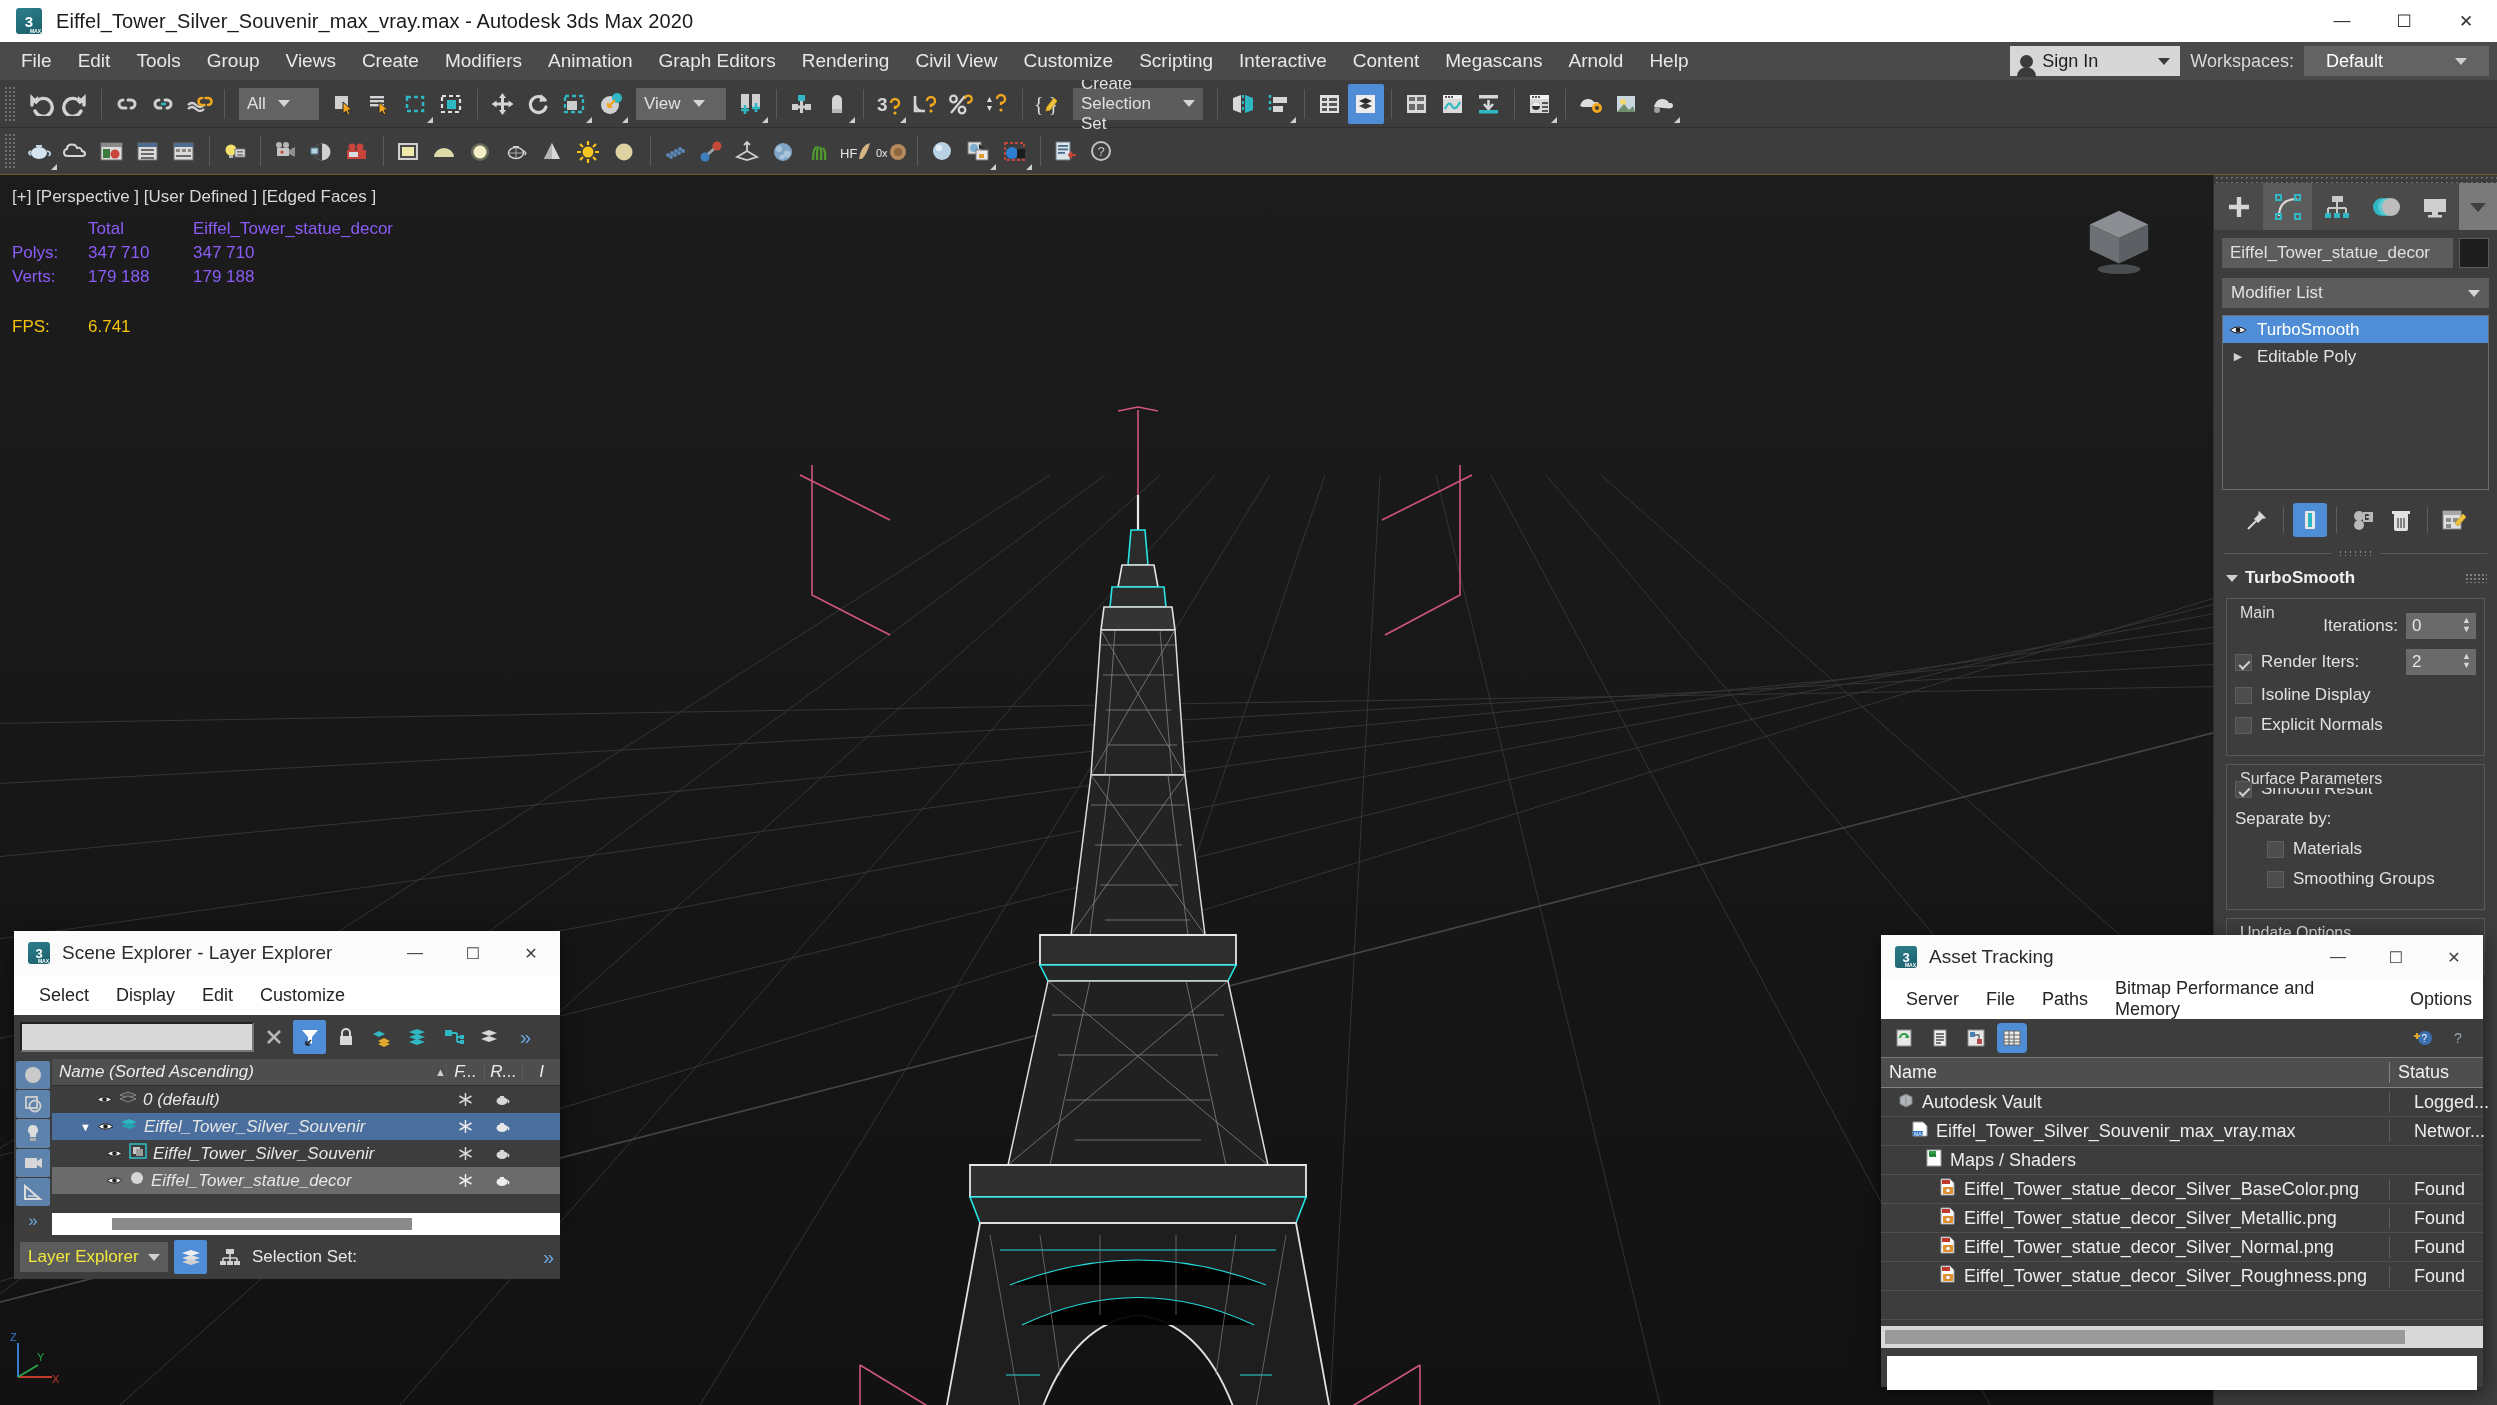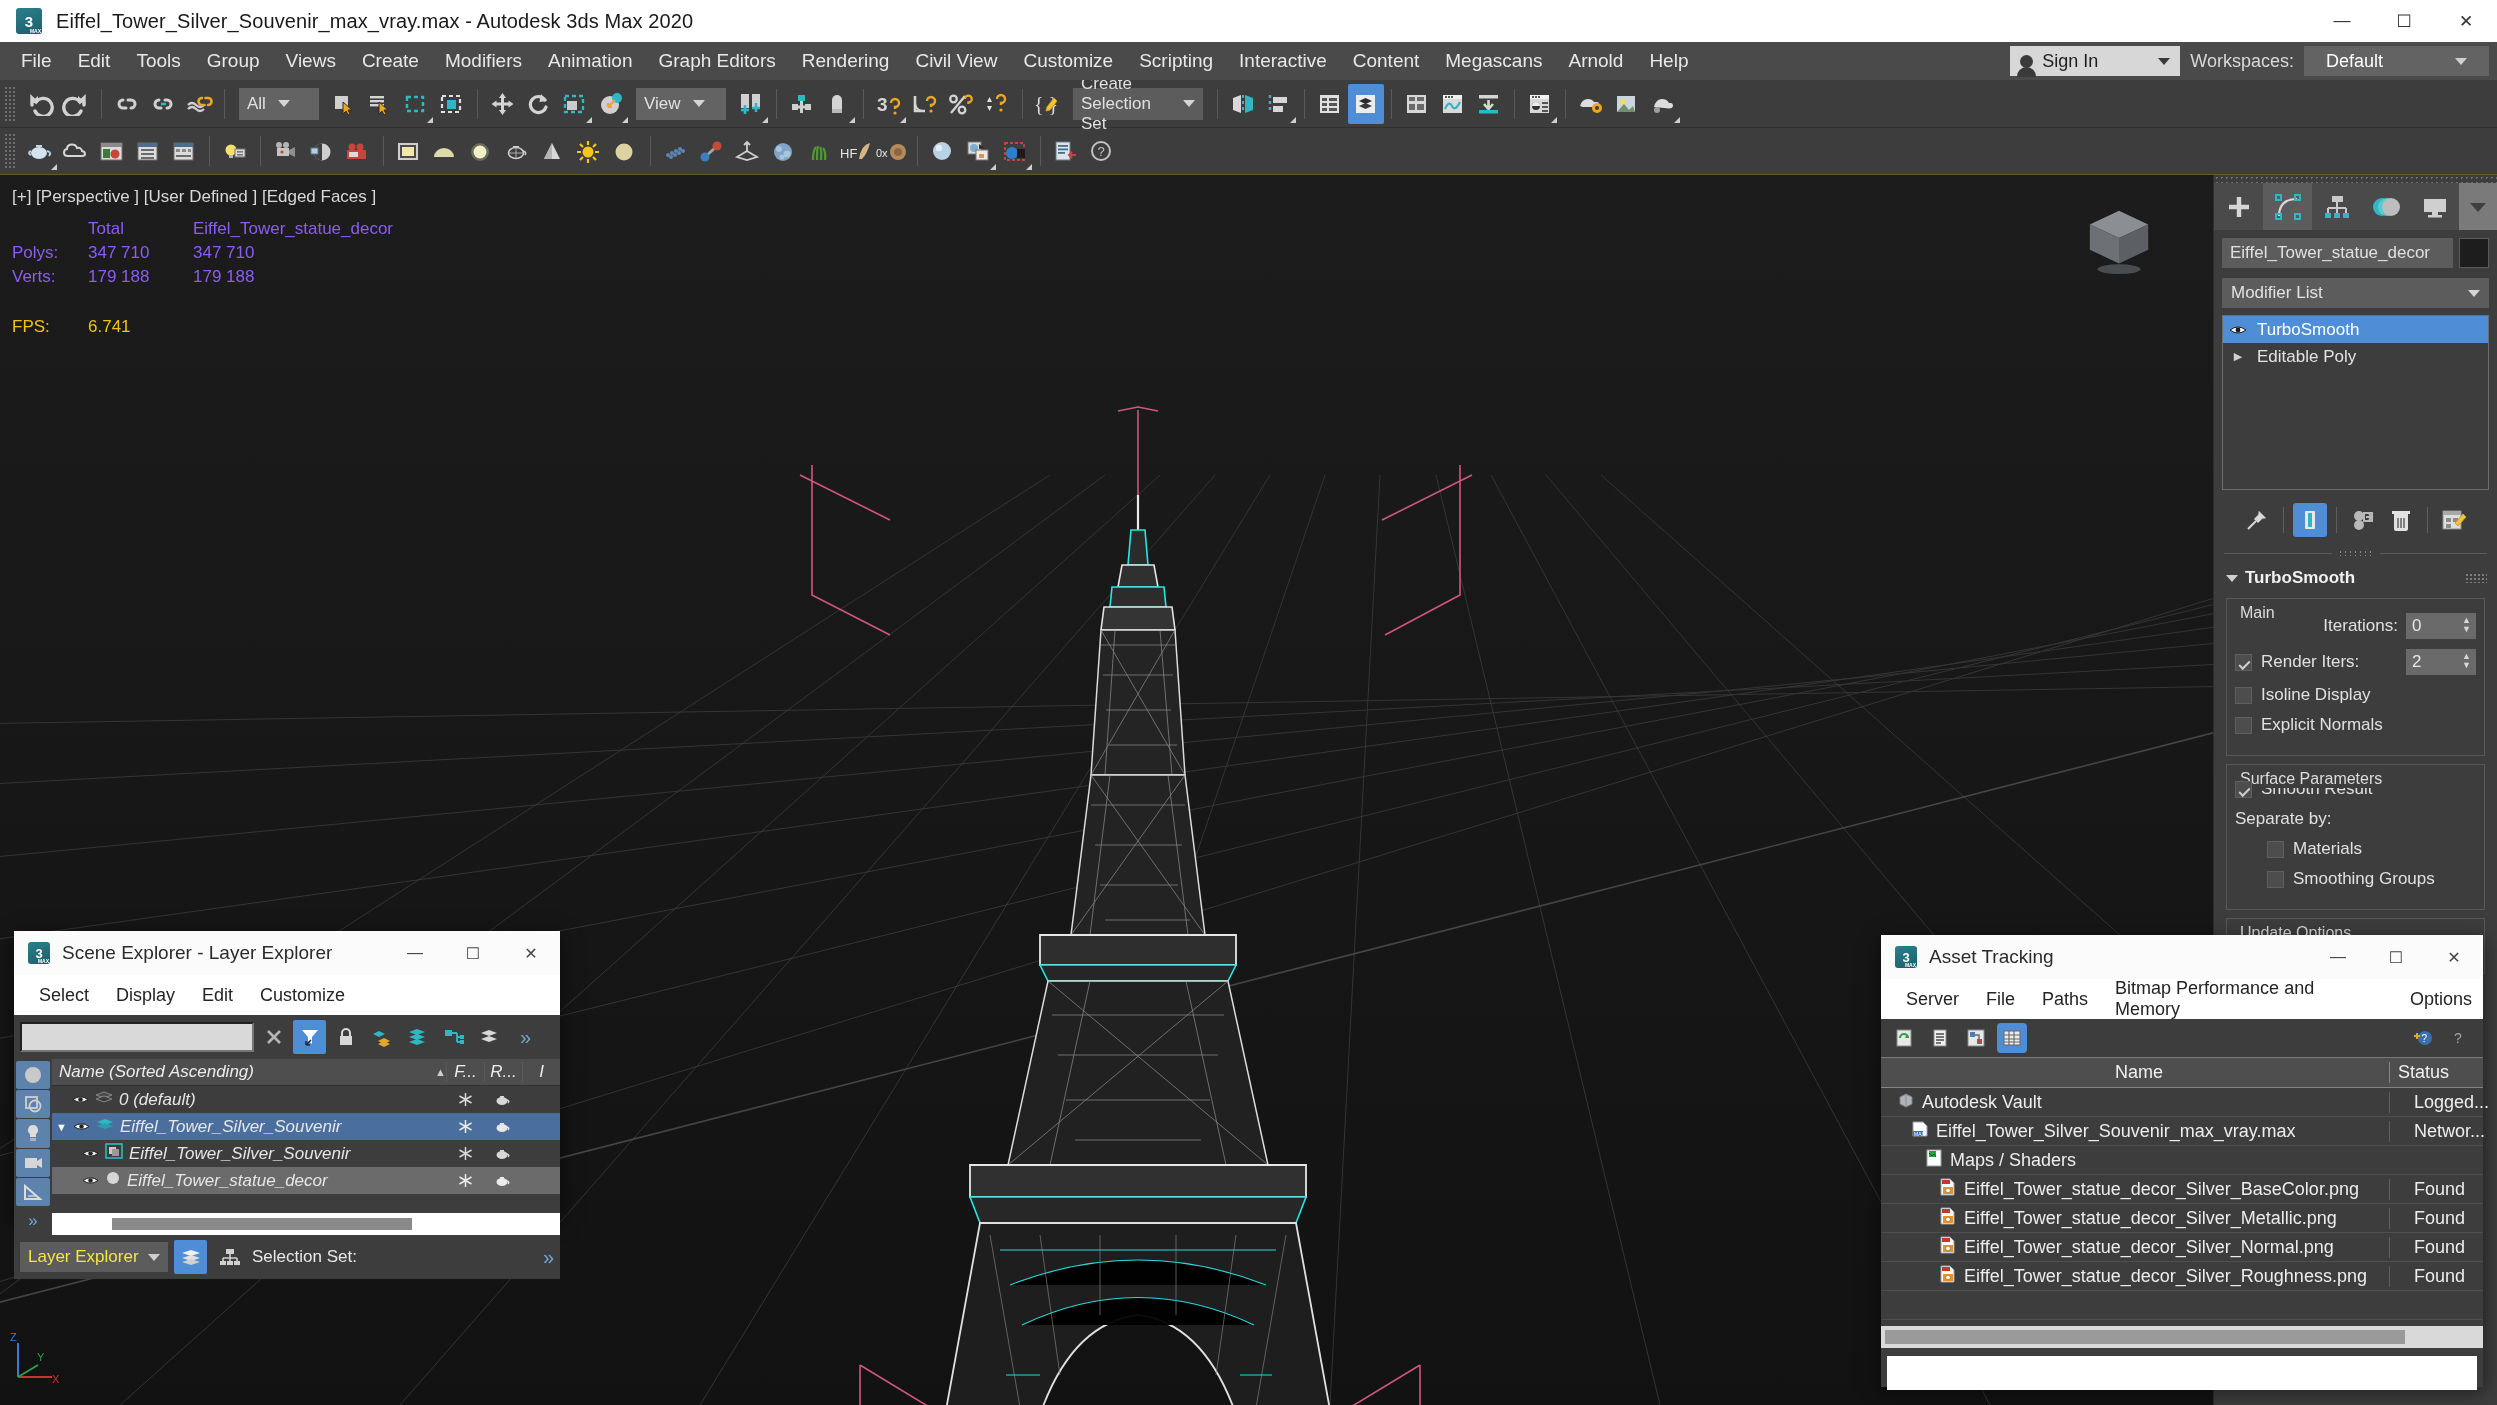--- a/index.html
+++ b/index.html
@@ -184,38 +184,38 @@
   .se-tb.on{background:#4f8ed6;}
   .se-body{display:flex;height:176px;}
   .se-left{width:38px;background:#3d3d3d;display:flex;flex-direction:column;align-items:center;padding-top:2px;gap:1px;}
   .se-lbtn{width:34px;height:33px;display:flex;align-items:center;justify-content:center;border-radius:2px;}
   .se-lbtn.on{background:#5d83ad;}
   .se-list{flex:1;background:#3d3d3d;position:relative;font-style:italic;}
   .se-head{display:flex;height:27px;background:#4e4e4e;align-items:center;color:#ececec;font-size:17px;border-bottom:1px solid #2f2f2f;}
   .se-head .c1{flex:1;padding-left:7px;display:flex;align-items:center;}
   .se-head .c2,.se-head .c3,.se-head .c4{width:38px;text-align:center;border-left:1px solid #5a5a5a;}
   .se-row{display:flex;height:27px;align-items:center;color:#e6e6e6;font-size:17px;}
-  .se-row .nm{flex:1;display:flex;align-items:center;gap:6px;padding-left:4px;}
+  .se-row .nm{flex:1;display:flex;align-items:center;gap:6px;padding-left:4px;margin-left:24px;}
   .se-row .ic{width:38px;display:flex;align-items:center;justify-content:center;}
   .se-row.sel{background:#4a6f9e;}
   .se-scroll{position:absolute;left:0;right:0;bottom:0;height:22px;background:#fff;}
   .se-thumb{position:absolute;left:60px;top:5px;width:300px;height:12px;background:#8a8a8a;}
   .se-foot{height:44px;background:#3d3d3d;display:flex;align-items:center;padding:0 6px;gap:6px;}
   .se-combo{width:148px;height:30px;background:#5c5c5c;display:flex;align-items:center;
      padding:0 8px;color:#f2e83c;font-size:17px;justify-content:space-between;}
   .se-foot .lbl{color:#e8e8e8;font-size:17px;}
 
   
   #asset-tracking{left:1881px;top:935px;width:602px;height:452px;}
   .at-toolrow{height:38px;background:#3d3d3d;display:flex;align-items:center;padding:0 8px;gap:6px;}
   .at-tb{width:30px;height:30px;display:flex;align-items:center;justify-content:center;border-radius:4px;}
   .at-tb.on{background:#4f8ed6;}
   .at-grid{background:#3d3d3d;border-top:1px solid #7a7a7a;}
   .at-head{display:flex;height:30px;background:#4e4e4e;color:#f0f0f0;font-size:18px;align-items:center;border-bottom:1px solid #848484;}
-  .at-head .n{flex:1;padding-left:8px;text-align:center;}
+  .at-head .n{flex:1;padding-left:8px;}
   .at-head .s{width:94px;padding-left:8px;border-left:1px solid #848484;}
   .at-row{display:flex;height:29px;align-items:center;color:#ededed;font-size:18px;border-bottom:1px solid #4f4f4f;}
   .at-row .n{flex:1;display:flex;align-items:center;gap:7px;}
   .at-row .s{width:94px;padding-left:24px;border-left:1px solid #5e5e5e;}
   .at-scroll{height:22px;background:#d9d9d9;margin-top:6px;position:relative;}
   .at-thumb{position:absolute;left:4px;top:4px;width:520px;height:14px;background:#9a9a9a;}
   .at-status{height:34px;background:#fff;margin:8px 6px 6px 6px;}
 
   .ico{display:block;}
 </style>

